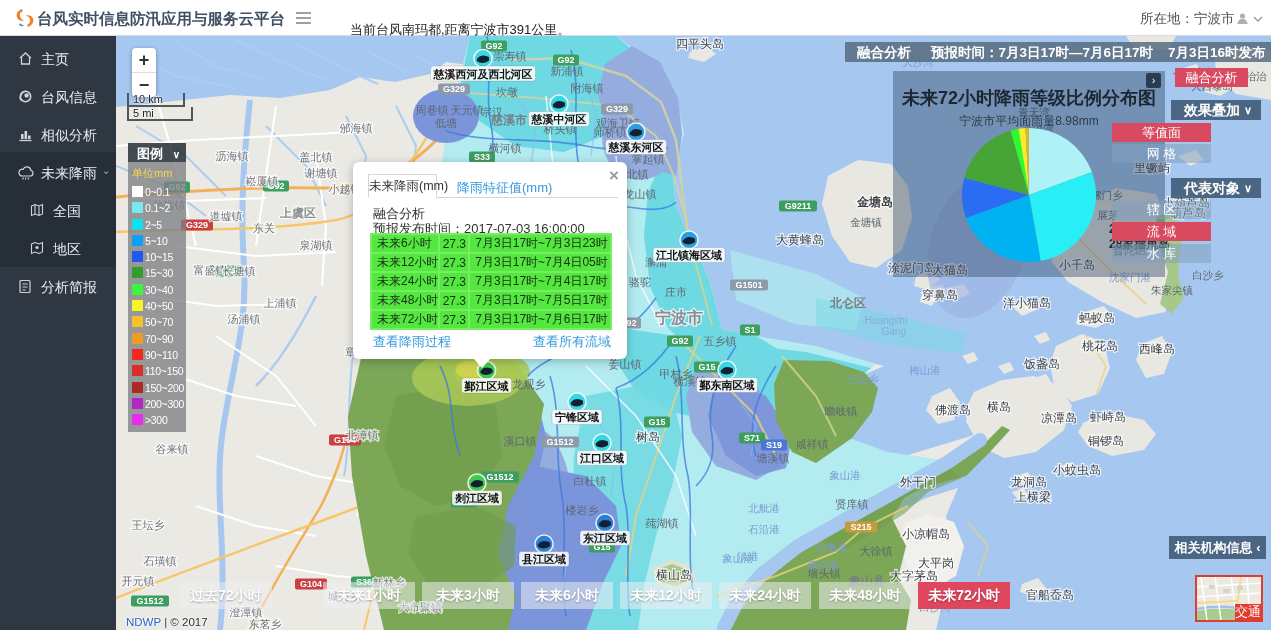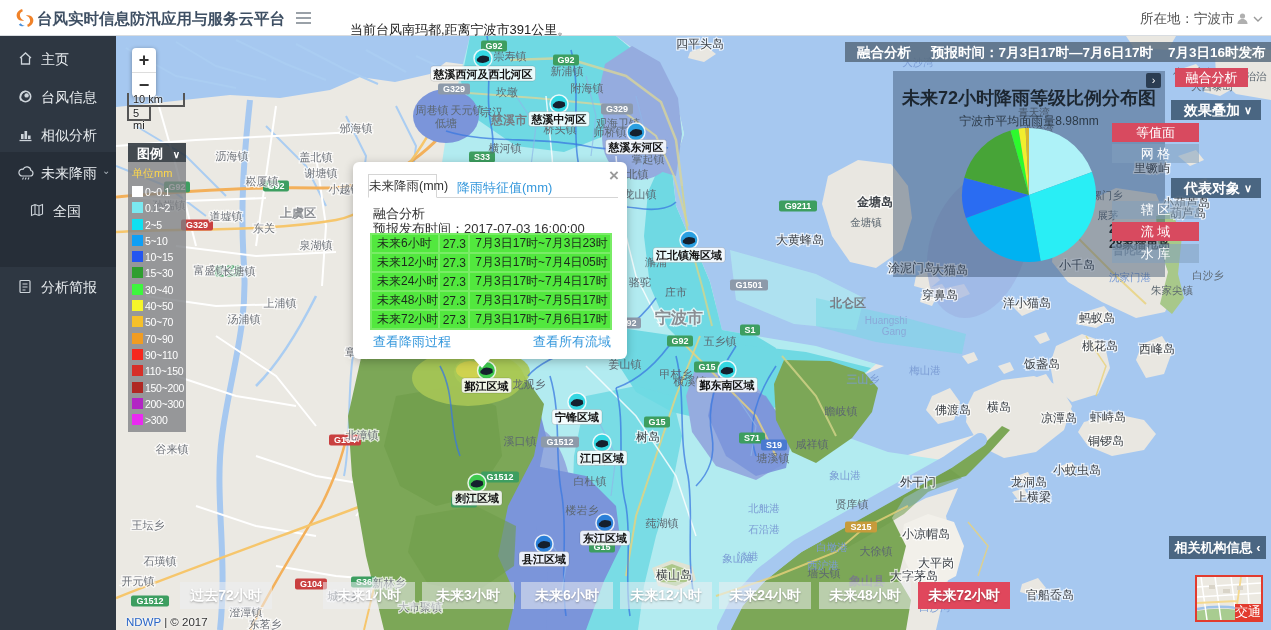--- a/index.html
+++ b/index.html
@@ -17,21 +17,21 @@
 #sb .it svg{position:absolute;left:18px;top:11px;}
 #sb .sub .txt{left:53px;}
 #sb .sub svg{left:30px;}
 #sb .blk{position:absolute;left:0;top:116px;width:116px;height:115px;background:#262e38;}
 .mapui{position:absolute;z-index:20;}
 #zoomc{left:132px;top:48px;width:24px;height:49px;background:#fff;border-radius:4px;box-shadow:0 1px 4px rgba(0,0,0,.35);text-align:center;}
 #zoomc .z{height:24px;line-height:24px;font-size:18px;font-weight:bold;color:#333;}
 #zoomc .z:first-child{border-bottom:1px solid #ddd;height:25px;line-height:25px;}
 #scale{left:127px;top:93px;font-size:11px;color:#222;text-shadow:0 0 2px #fff,0 0 2px #fff;}
 #scale .b1{width:58px;height:14px;border:2px solid #555;border-top:none;padding-left:4px;}
-#scale .b2{width:24px;height:14px;border:2px solid #555;border-top:none;padding-left:4px;}
+#scale .b2{width:66px;height:14px;border:2px solid #555;border-top:none;padding-left:4px;}
 #legend{left:128px;top:143px;width:58px;z-index:22;}
 #legend .lh{height:19px;background:rgba(38,46,54,.85);color:#fff;font-size:13px;font-weight:bold;padding:2px 0 0 9px;}
 #legend .lh span{font-size:10px;margin-left:6px;}
 #legend .lb{background:rgba(125,128,132,.78);padding:3px 0 4px 4px;}
 #legend .unit{color:#ffd84a;font-size:11px;margin:1px 0 3px 0;}
 #legend .row{height:16.3px;line-height:16px;font-size:10.5px;color:#fff;white-space:nowrap;letter-spacing:-0.3px;}
 #legend .sw{display:inline-block;width:11px;height:11px;margin-right:2px;vertical-align:-1px;}
 #topbar{left:845px;top:42px;width:426px;height:20px;background:rgba(84,104,122,.82);color:#fff;font-size:13.5px;font-weight:bold;z-index:21;}
 #topbar span{position:absolute;top:2px;}
 #popup{left:353px;top:162px;width:274px;height:197px;background:#fff;border-radius:6px;box-shadow:0 2px 10px rgba(0,0,0,.25);z-index:30;}
@@ -45,21 +45,21 @@
 #popup td{background:#52e83e;border:2px solid #79ec66;height:15px;padding:0 0 0 5px;white-space:nowrap;overflow:hidden;}
 #popup td.c2{text-align:center;padding:0 2px;}
 #popup .lk1{position:absolute;left:20px;top:331px;font-size:13px;color:#3598dc;}
 #popup .lk1,#popup .lk2{top:171px;}
 #popup .lk2{position:absolute;right:16px;font-size:13px;color:#3598dc;}
 #popup .tail{position:absolute;left:120px;bottom:-9px;width:0;height:0;border-left:9px solid transparent;border-right:9px solid transparent;border-top:10px solid #fff;}
 #piep{left:893px;top:71px;width:272px;height:206px;background:rgba(45,68,100,.42);z-index:21;}
 #piep .t1{text-align:center;margin-top:15px;font-size:18px;font-weight:bold;color:#1c2630;}
 #piep .t2{text-align:center;margin-top:3px;font-size:12px;color:#2c3a48;}
 #piep .nx{position:absolute;right:4px;top:2px;width:15px;height:15px;background:#2b3d52;color:#fff;font-size:11px;text-align:center;line-height:15px;border-radius:2px;}
-.rbtn{position:absolute;left:1112px;width:87px;color:#fff;text-align:center;z-index:21;}
+.rbtn{position:absolute;left:1112px;width:99px;color:#fff;text-align:center;z-index:21;}
 .rbtn.red{background:#d84a5f;}
 .rbtn.lite{background:rgba(130,160,190,.55);}
 .rbtn.dark{background:rgba(62,88,114,.88);left:1171px;width:90px;font-weight:bold;}
 .bbtn{position:absolute;top:582px;width:92px;height:27px;background:rgba(236,239,242,.55);color:#fff;font-size:14px;font-weight:bold;text-align:center;line-height:27px;z-index:21;text-shadow:0 1px 2px rgba(0,0,0,.3);}
 .bbtn.red{background:#e0475c;}
 #orgbtn{position:absolute;left:1169px;top:536px;width:97px;height:23px;background:rgba(62,88,114,.88);color:#fff;font-size:13px;font-weight:bold;text-align:center;line-height:23px;z-index:21;}
 #minimap{position:absolute;left:1195px;top:575px;width:68px;height:47px;border:2px solid #e23b2f;z-index:21;background:#ece9e1;overflow:hidden;}
 #minimap .jt{position:absolute;right:0;bottom:0;width:26px;height:16px;background:#e23b2f;color:#fff;font-size:13px;text-align:center;line-height:16px;}
 #attrib{position:absolute;left:126px;top:616px;font-size:11.5px;color:#333;z-index:21;text-shadow:0 0 3px #fff,0 0 3px #fff;}
 #attrib b{color:#2a66c8;font-weight:normal;}
@@ -614,20 +614,27 @@
       </svg>
       <span class="txt">未来降雨</span>
       <span style="position:absolute;left:102px;top:11px;font-size:10px;color:#aab3ba;">⌄</span>
     </div>
   <div class="it sub" style="top:156px;">
       <svg width="14" height="14" viewBox="0 0 14 14">
         <path d="M1.5 3 L5 1.5 L9 3 L12.5 1.5 V11 L9 12.5 L5 11 L1.5 12.5 Z M5 1.5 V11 M9 3 V12.5" stroke="#cdd4da" stroke-width="1.1" fill="none"></path>
       </svg>
       <span class="txt">全国</span>
     </div>
+  <div class="it sub" style="top:194px;">
+      <svg width="14" height="14" viewBox="0 0 14 14">
+        <path d="M1.5 3 L5 1.5 L9 3 L12.5 1.5 V11 L9 12.5 L5 11 L1.5 12.5 Z" stroke="#cdd4da" stroke-width="1.1" fill="none"></path>
+        <circle cx="7" cy="6.5" r="1.6" fill="#cdd4da"></circle>
+      </svg>
+      <span class="txt">地区</span>
+    </div>
   <div class="it" style="top:232px;">
       <svg width="14" height="15" viewBox="0 0 14 15">
         <rect x="2" y="1.5" width="10" height="12" rx="1" stroke="#cdd4da" stroke-width="1.2" fill="none"></rect>
         <path d="M4.5 5 H9.5 M4.5 8 H9.5 M4.5 11 H7.5" stroke="#cdd4da" stroke-width="1.1"></path>
       </svg>
       <span class="txt">分析简报</span>
     </div>
 </div>
 <div class="mapui" id="zoomc">
     <div class="z">+</div>

